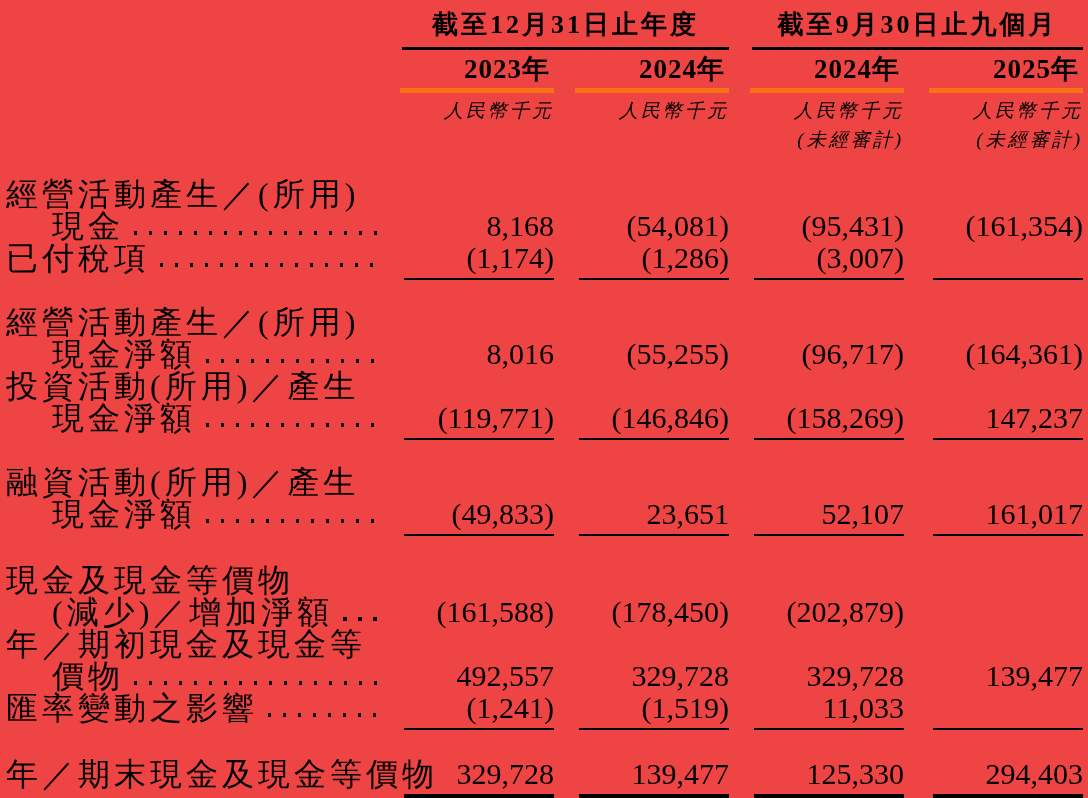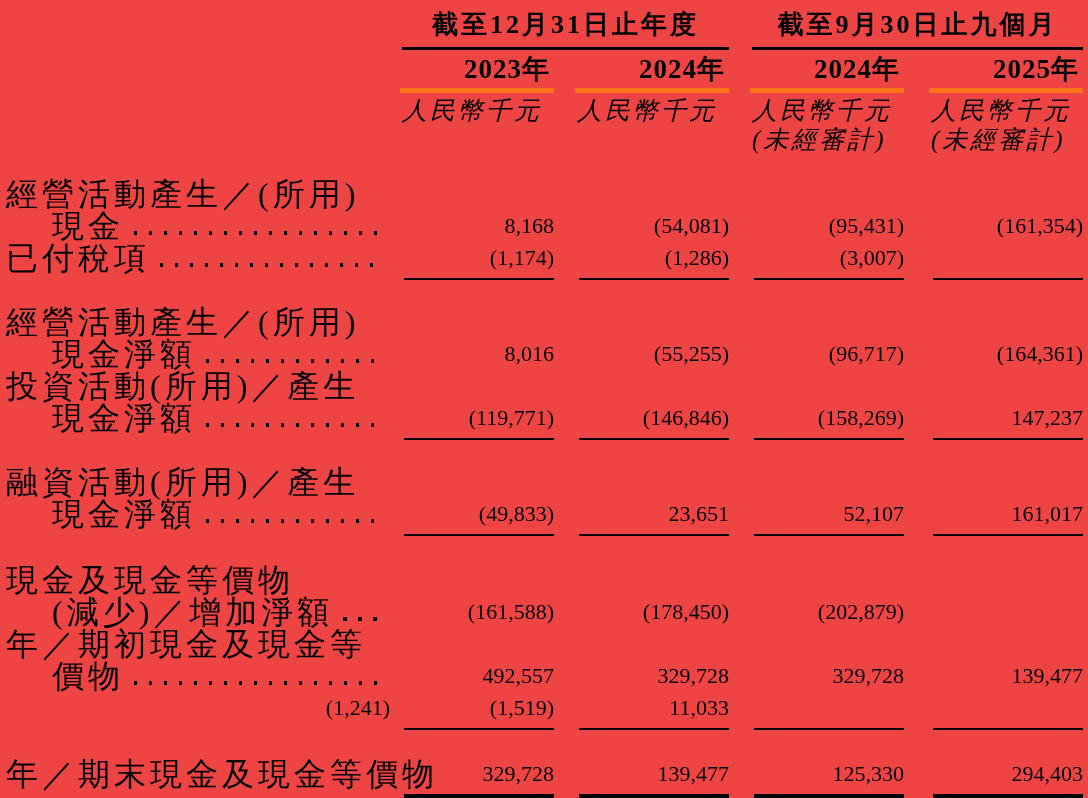--- a/index.html
+++ b/index.html
@@ -45,23 +45,23 @@
     font-weight: bold;
     font-size: 27px;
     letter-spacing: 1px;
     padding: 0 4px 5px 0;
     line-height: 28px;
   }
   .unit-line { margin-top: 3px; }
   .ubox {
     width: 152px;
     margin-left: auto;
-    text-align: left;
+    text-align: right;
     font-style: italic;
-    font-size: 25px;
+    font-size: 19px;
     letter-spacing: 3px;
     line-height: 29px;
     white-space: nowrap;
   }
 
   
   .tline { height: 32px; }
   .lab {
     display: flex;
     align-items: flex-end;
@@ -72,21 +72,21 @@
   }
   .indent2 { padding-left: 46px; }
   .leader {
     flex: 1 1 auto;
     height: 4px;
     margin: 0 6px 7px 10px;
     background-image: repeating-linear-gradient(90deg, #000 0, #000 3.5px, transparent 3.5px, transparent 15px);
   }
   .num {
     text-align: right;
-    font-size: 22px;
+    font-size: 30px;
     line-height: 32px;
     white-space: nowrap;
     font-family: Liberation Serif, serif;
   }
 
   
   .rline { margin-top: 4px; }
   .srule {
     width: 150px;
     margin-left: auto;
@@ -309,20 +309,24 @@
       <span>價物</span>
       <span class="leader"></span>
     </div>
     <div class="cell num">492,557</div>
     <div class="cell num">329,728</div>
     <div class="cell num">329,728</div>
     <div class="cell num">139,477</div>
   </div>
 
   <div class="line tline">
+    <div class="cell lab">
+      <span>匯率變動之影響</span>
+      <span class="leader"></span>
+    </div>
     <div class="cell num">(1,241)</div>
     <div class="cell num">(1,519)</div>
     <div class="cell num">11,033</div>
   </div>
   <div class="line rline">
     <div class="cell"></div>
     <div class="cell">
         <div class="srule"></div>
       </div>
     <div class="cell">

